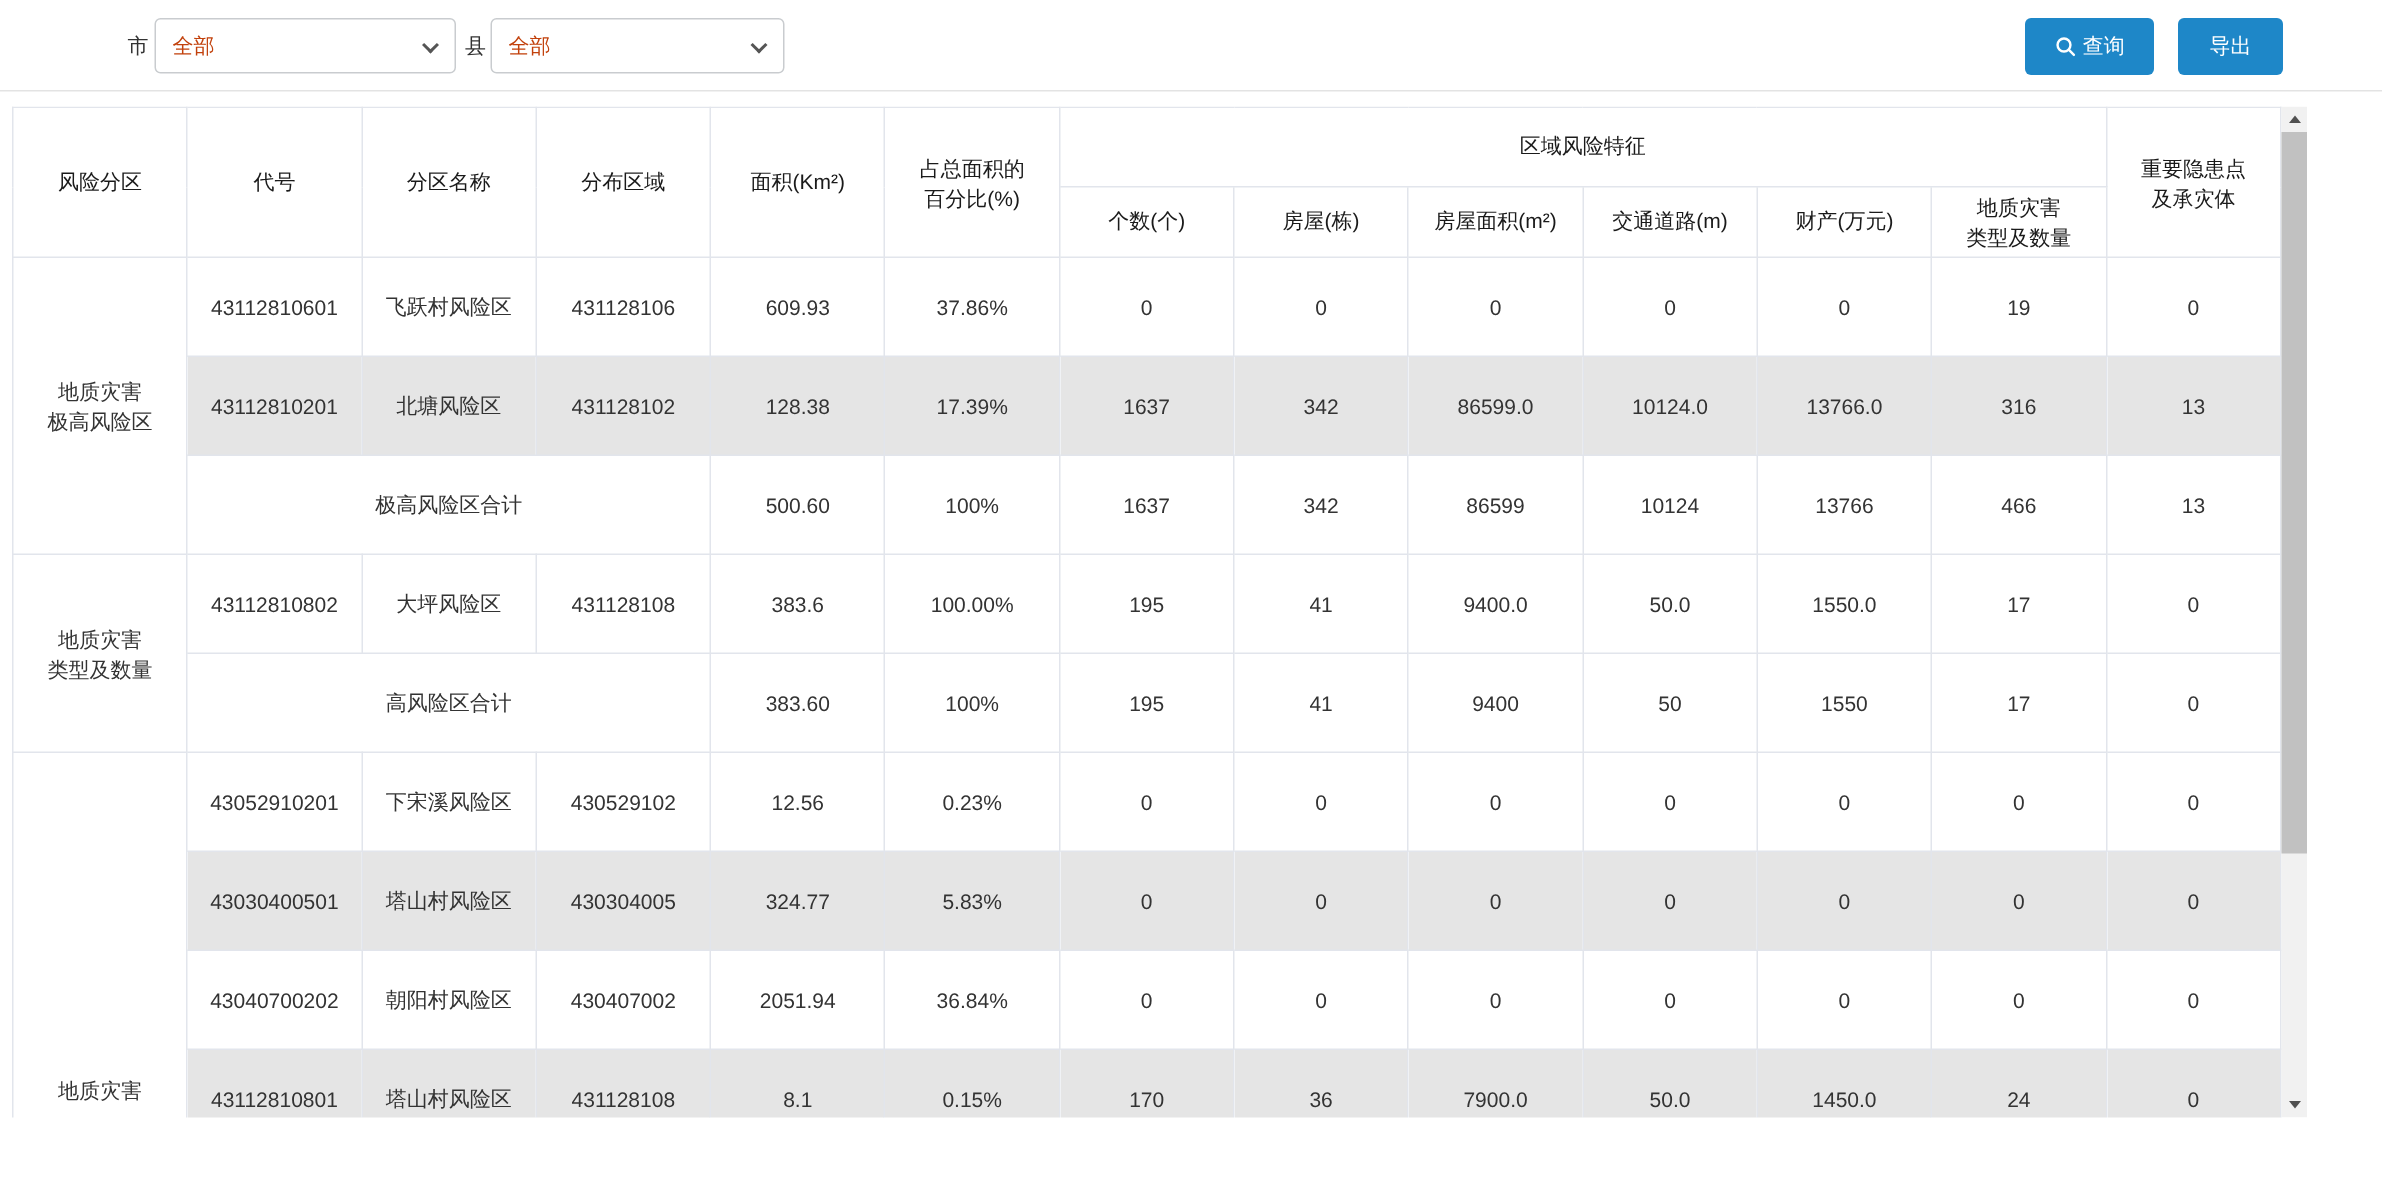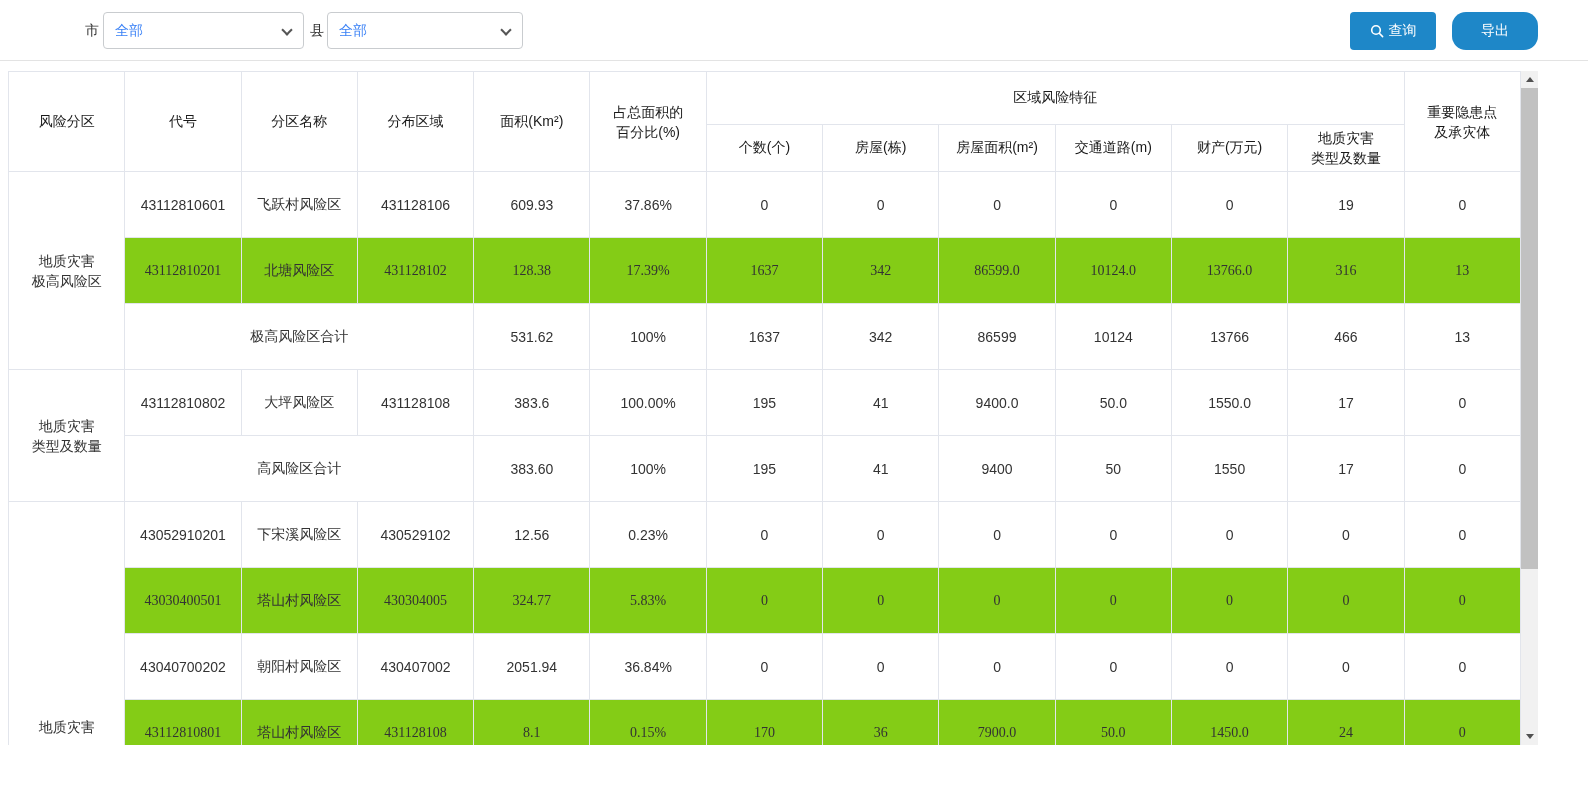--- a/index.html
+++ b/index.html
@@ -20,21 +20,21 @@
   .tb-label {
     position: absolute; top: 0; height: 61px; line-height: 61px;
     font-size: 14px; color: #333;
   }
   .tb-label.city { left: 85px; }
   .tb-label.county { left: 310px; }
   .select {
     position: absolute; top: 12px; height: 37px;
     background: #fff;
     border: 1px solid #c9cccf; border-radius: 4px;
-    font-size: 14px; color: #3b82f6;
+    font-size: 14px; color: #c2410c;
     display: flex; align-items: center;
     padding: 0 28px 0 11px;
     cursor: pointer;
   }
   .select.city { left: 103px; width: 201px; }
   .select.county { left: 327px; width: 196px; }
   .chevron {
     position: absolute; right: 12px; top: 13px;
     width: 8px; height: 8px;
     border-right: 2px solid #555; border-bottom: 2px solid #555;
@@ -43,21 +43,21 @@
   .btn {
     position: absolute; top: 12px; height: 38px;
     background: var(--primary, #1e87c8);
     border: none; border-radius: 4px;
     color: #fff; font-size: 14px;
     display: flex; align-items: center; justify-content: center;
     gap: 5px; cursor: pointer;
     font-family: inherit;
   }
   .btn.query { left: 1350px; width: 86px; }
-  .btn.export { left: 1452px; width: 86px; border-radius: 14px; }
+  .btn.export { left: 1452px; width: 70px; }
   
   .table-viewport {
     position: absolute; left: 8px; top: 71px;
     width: 1530px; height: 674px;
     overflow: hidden;
     background: #fff;
   }
   table.risk {
     border-collapse: collapse;
     table-layout: fixed;
@@ -70,21 +70,21 @@
     background: #fff;
     padding: 2px 4px;
     overflow: hidden;
   }
   table.risk thead th {
     font-weight: normal; color: #1a1a1a;
   }
   tr.h1 { height: 53px; }
   tr.h2 { height: 47px; }
   tr.datarow { height: 66px; }
-  tr.striped td { background: #84cc16; font-family: Liberation Serif, serif; }
+  tr.striped td { background: #e5e5e5; }
   tr.striped td.groupcell, td.groupcell { background: #fff; }
   .two-line span { display: block; line-height: 20px; }
   td.groupcell span { display: block; line-height: 20px; }
   td.groupcell.anchored { position: relative; }
   td.groupcell.anchored .anchor {
     position: absolute; left: 0; right: 0; bottom: 29px;
     line-height: 18px;
   }
   td.subtotal-label { }
   
@@ -205,21 +205,21 @@
         <td>1637</td>
         <td>342</td>
         <td>86599.0</td>
         <td>10124.0</td>
         <td>13766.0</td>
         <td>316</td>
         <td>13</td>
       </tr>
       <tr class="datarow">
         <td colspan="3" class="subtotal-label">极高风险区合计</td>
-        <td>531.62</td>
+        <td>500.60</td>
         <td>100%</td>
         <td>1637</td>
         <td>342</td>
         <td>86599</td>
         <td>10124</td>
         <td>13766</td>
         <td>466</td>
         <td>13</td>
       </tr>
 

